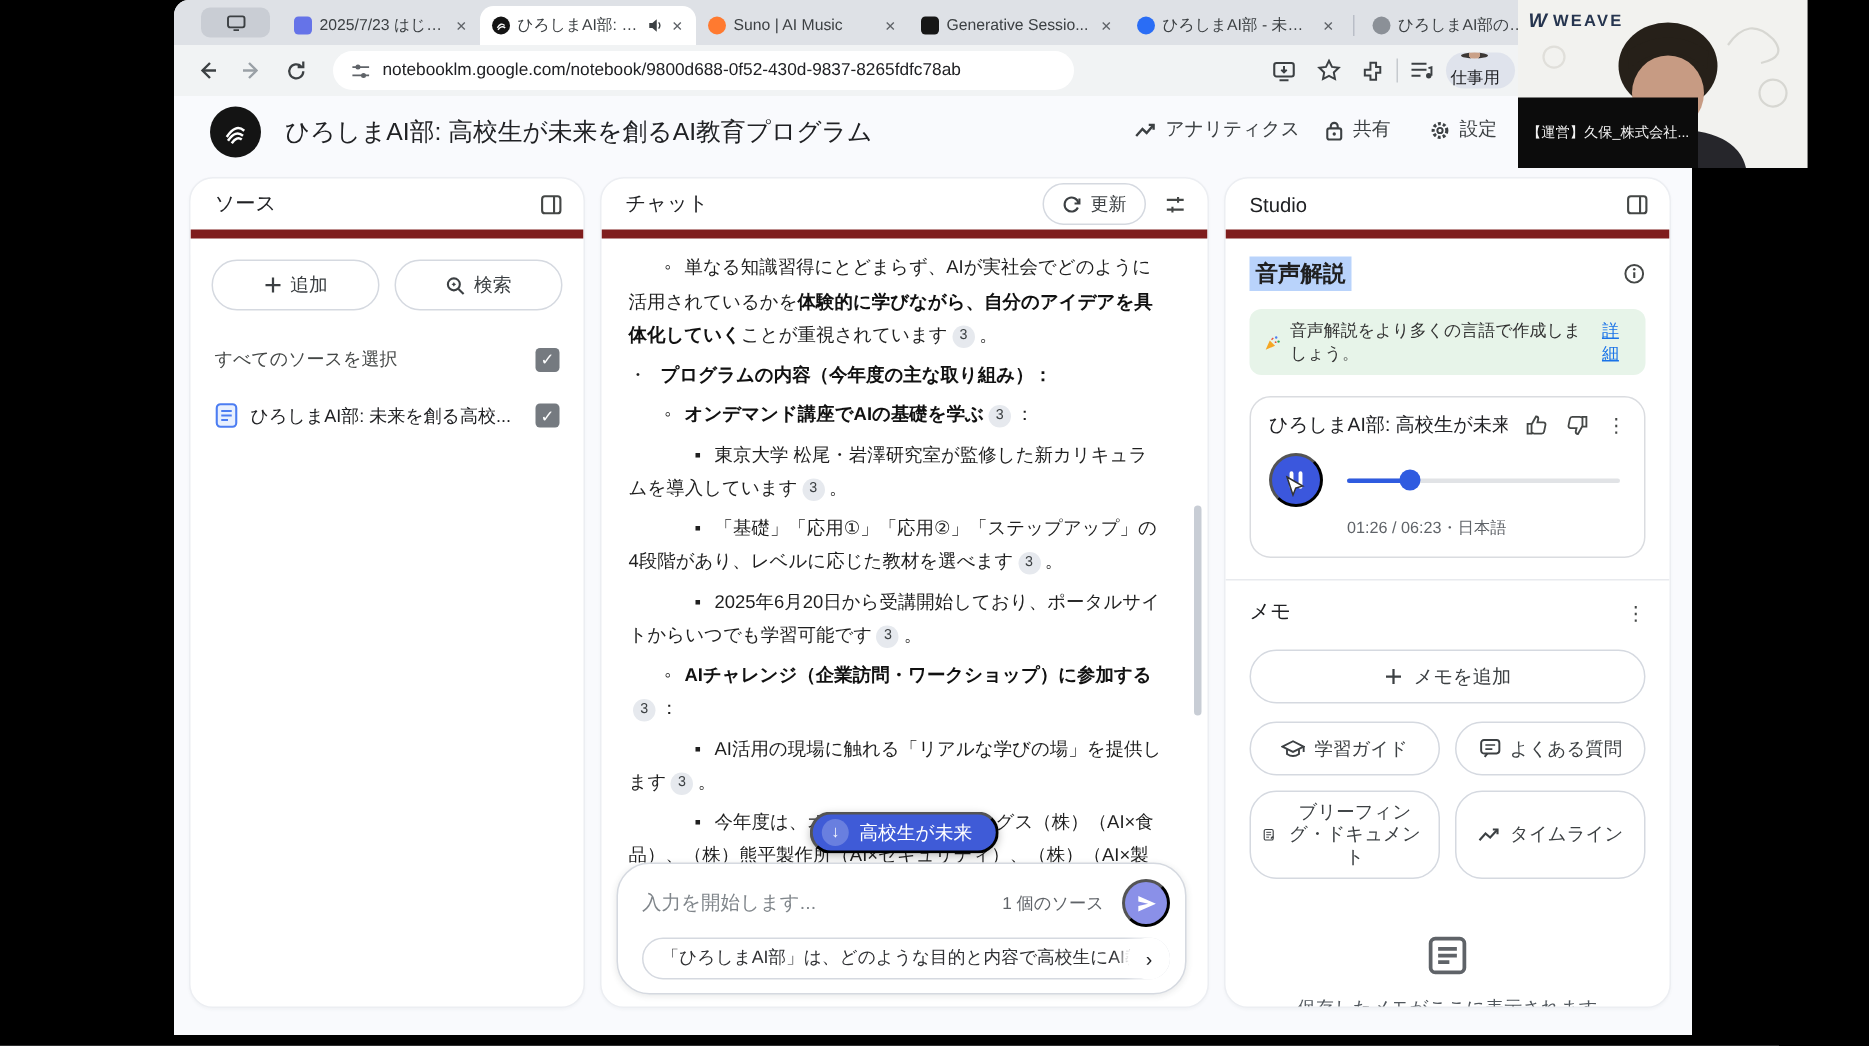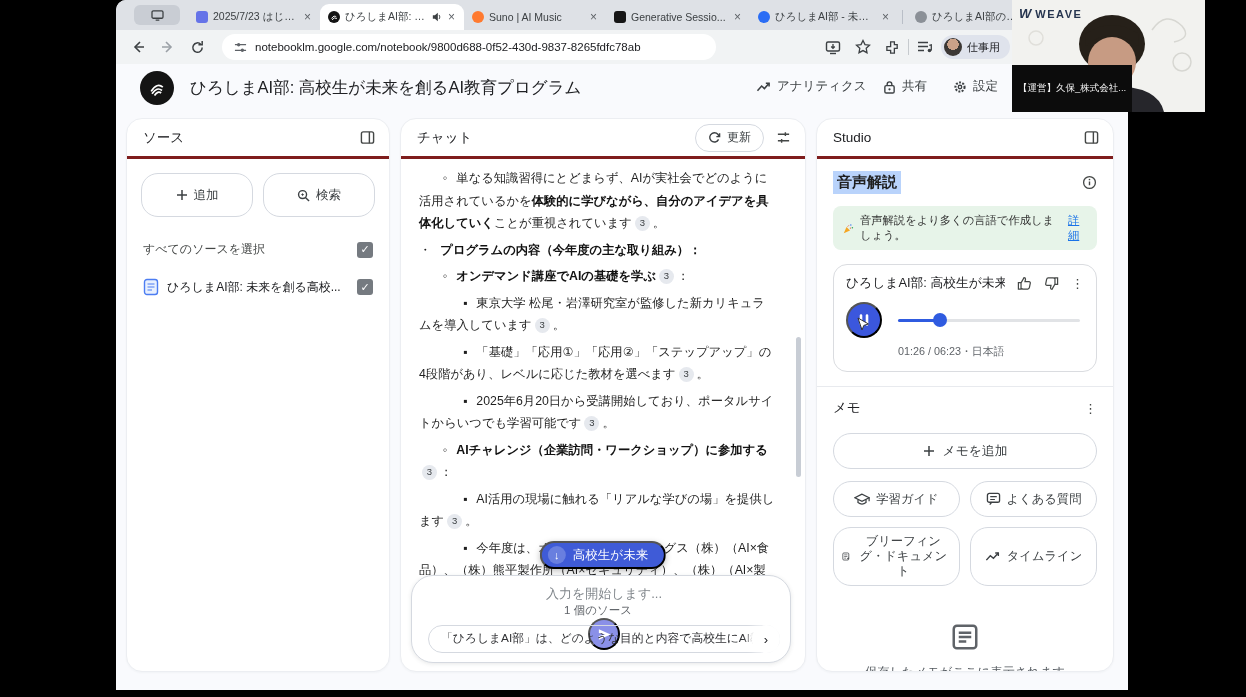--- a/index.html
+++ b/index.html
@@ -31,21 +31,21 @@
     display:flex; align-items:center; }
   .navicon { color:#3c4043; margin-left:14px; display:flex; }
   .navicon.dim { color:#9aa0a6; }
   .omnibox { position:absolute; left:106px; top:4px; width:494px; height:26px; background:#fff;
     border-radius:13px; display:flex; align-items:center; padding:0 12px; gap:8px; }
   .url { font-size:11.5px; color:#202124; white-space:nowrap; overflow:hidden; }
   .nav-right { position:absolute; right:0; top:0; height:34px; display:flex; align-items:center; }
   .ndiv { width:1px; height:16px; background:#c6cace; margin:0 8px; }
   .chip-profile { display:flex; align-items:center; gap:5px; background:#dfe3ec;
     border-radius:12px; height:24px; padding:0 10px 0 3px; margin-left:8px;
-    font-size:11px; color:#202124; }
+    font-size:11px; color:#202124;flex-direction:column; }
   .chip-avatar { width:18px; height:18px; border-radius:50%;
     background:radial-gradient(circle at 50% 35%, #caa188 0 38%, #3c3835 39% 100%); }
   .btn-chrome { background:#cfe0fc; color:#0a58ca; font-size:11px; border-radius:12px;
     height:24px; display:flex; align-items:center; padding:0 10px; margin-left:8px;
     white-space:nowrap; }
 
   
   .appbar { position:absolute; left:0; top:64px; right:0; height:48px; display:flex; align-items:center; }
   .nb-logo { width:34px; height:34px; border-radius:50%; background:#141414; margin-left:24px;
     display:flex; align-items:center; justify-content:center; flex:0 0 34px; }
@@ -53,27 +53,27 @@
   .appbtn { display:flex; align-items:center; gap:6px; font-size:12.5px; color:#3c4043;
     position:absolute; top:14px; cursor:default; }
 
   
   .panel { position:absolute; top:118px; height:554px; background:#fff; border-radius:16px;
     border:1px solid #eceef2; box-shadow:0 1px 2px rgba(60,64,67,.04); overflow:hidden; }
   .p-sources { left:10px; width:264px; }
   .p-chat { left:284px; width:406px; }
   .p-studio { left:700px; width:298px; }
   .phead { height:40px; display:flex; align-items:center; justify-content:space-between;
-    padding:0 14px 0 16px; border-bottom:3px solid #7f1d1d; }
+    padding:0 14px 0 16px; border-bottom:6px solid #7f1d1d; }
   .phead .pt { font-size:13.5px; color:#202124; }
   .collapse-ic { color:#444746; display:flex; }
 
   
   .src-btnrow { display:flex; gap:10px; padding:14px 14px 0 14px; }
-  .pillbtn { flex:1; height:44px; border:1px solid #d5d9e0; border-radius:17px; background:#fff;
+  .pillbtn { flex:1; height:34px; border:1px solid #d5d9e0; border-radius:17px; background:#fff;
     display:flex; align-items:center; justify-content:center; gap:6px; font-size:12.5px; color:#3c4043; }
   .selall { display:flex; align-items:center; justify-content:space-between; padding:24px 16px 0 16px;
     font-size:12px; color:#444746; }
   .srcrow { display:flex; align-items:center; padding:20px 16px 0 16px; gap:8px; }
   .srcrow .nm { font-size:12px; color:#202124; flex:1; white-space:nowrap; overflow:hidden; text-overflow:ellipsis; }
   .cbx { width:16px; height:16px; background:#757a80; border-radius:3px; color:#fff; font-size:11px;
     display:flex; align-items:center; justify-content:center; flex:0 0 16px; }
 
   
   .chat-head-right { display:flex; align-items:center; gap:12px; }
@@ -93,21 +93,21 @@
   .chat-scrollbar { position:absolute; right:4px; top:218px; width:5px; height:140px;
     background:#c8cdd5; border-radius:3px; }
   .scrollpill { position:absolute; left:50%; transform:translateX(-50%); bottom:102px; height:28px;
     background:#3f5bd7; color:#fff; border-radius:14px; display:flex; align-items:center; gap:7px;
     padding:0 16px 0 6px; font-size:12.5px; box-shadow:0 2px 6px rgba(0,0,0,.25); }
   .scrollpill .dn { width:18px; height:18px; border-radius:50%; background:rgba(255,255,255,.22);
     display:flex; align-items:center; justify-content:center; font-size:11px; }
   .inputcard { position:absolute; left:10px; right:14px; bottom:8px; background:#fff;
     border:1px solid #d5d9e0; border-radius:22px; padding:9px 10px 9px 16px;
     box-shadow:0 1px 4px rgba(60,64,67,.12); }
-  .inrow1 { display:flex; align-items:center; height:34px;flex-direction:column; }
+  .inrow1 { display:flex; align-items:center; height:34px; }
   .placeholder { flex:1; font-size:13px; color:#80868b; }
   .srccount { font-size:11.5px; color:#5f6368; margin-right:12px; white-space:nowrap; }
   .sendbtn { width:32px; height:32px; border-radius:50%; background:#8a90e8; display:flex;
     align-items:center; justify-content:center; flex:0 0 32px; }
   .inrow2 { position:relative; margin-top:6px; height:28px; }
   .sugchip { height:28px; border:1px solid #d5d9e0; border-radius:14px; display:flex; align-items:center;
     padding:0 34px 0 12px; font-size:11.8px; color:#303134; white-space:nowrap; overflow:hidden; }
   .sugmore { position:absolute; right:0px; top:0px; width:28px; height:28px; border-radius:50%;
     background:#fff; box-shadow:-4px 0 6px #fff; display:flex; align-items:center; justify-content:center;
     font-size:13px; color:#202124; }

